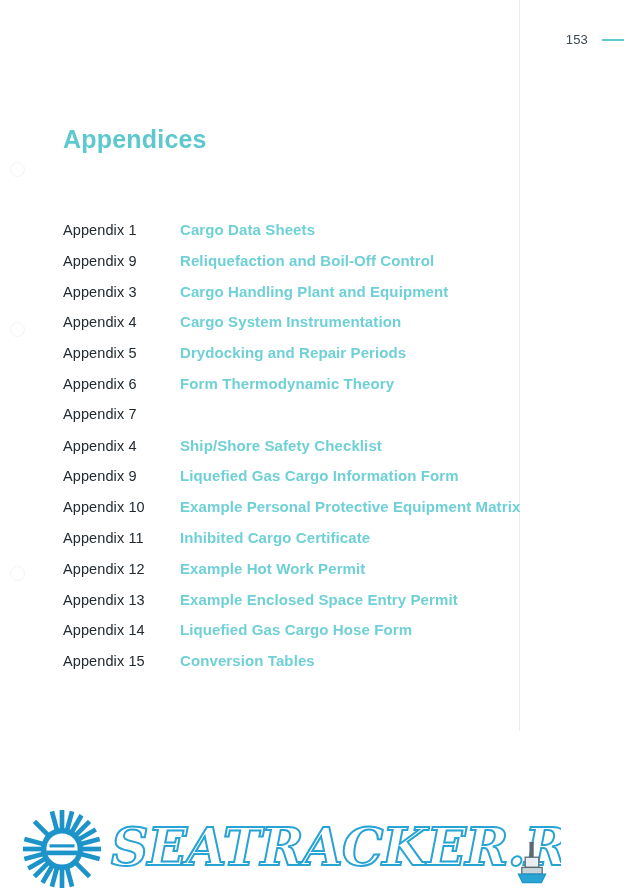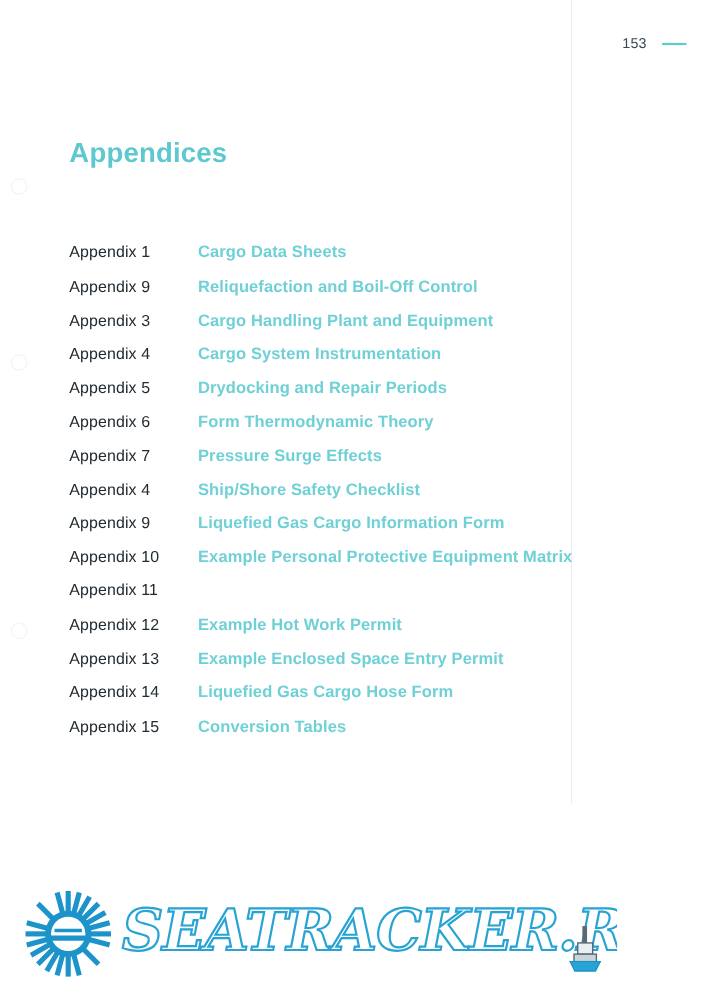--- a/index.html
+++ b/index.html
@@ -186,40 +186,40 @@
       <a class="toc-link">Drydocking and Repair Periods</a>
     </div>
 
     <div class="toc-row">
       <span class="toc-label">Appendix 6</span>
       <a class="toc-link">Form Thermodynamic Theory</a>
     </div>
 
     <div class="toc-row">
       <span class="toc-label">Appendix 7</span>
-      <a class="toc-link">Pressure Surge Effects</a>
     </div>
 
     <div class="toc-row">
       <span class="toc-label">Appendix 4</span>
       <a class="toc-link">Ship/Shore Safety Checklist</a>
     </div>
 
     <div class="toc-row">
       <span class="toc-label">Appendix 9</span>
       <a class="toc-link">Liquefied Gas Cargo Information Form</a>
     </div>
 
     <div class="toc-row">
       <span class="toc-label">Appendix 10</span>
       <a class="toc-link">Example Personal Protective Equipment Matrix</a>
     </div>
 
     <div class="toc-row">
       <span class="toc-label">Appendix 11</span>
+      <a class="toc-link">Inhibited Cargo Certificate</a>
     </div>
 
     <div class="toc-row">
       <span class="toc-label">Appendix 12</span>
       <a class="toc-link">Example Hot Work Permit</a>
     </div>
 
     <div class="toc-row">
       <span class="toc-label">Appendix 13</span>
       <a class="toc-link">Example Enclosed Space Entry Permit</a>

